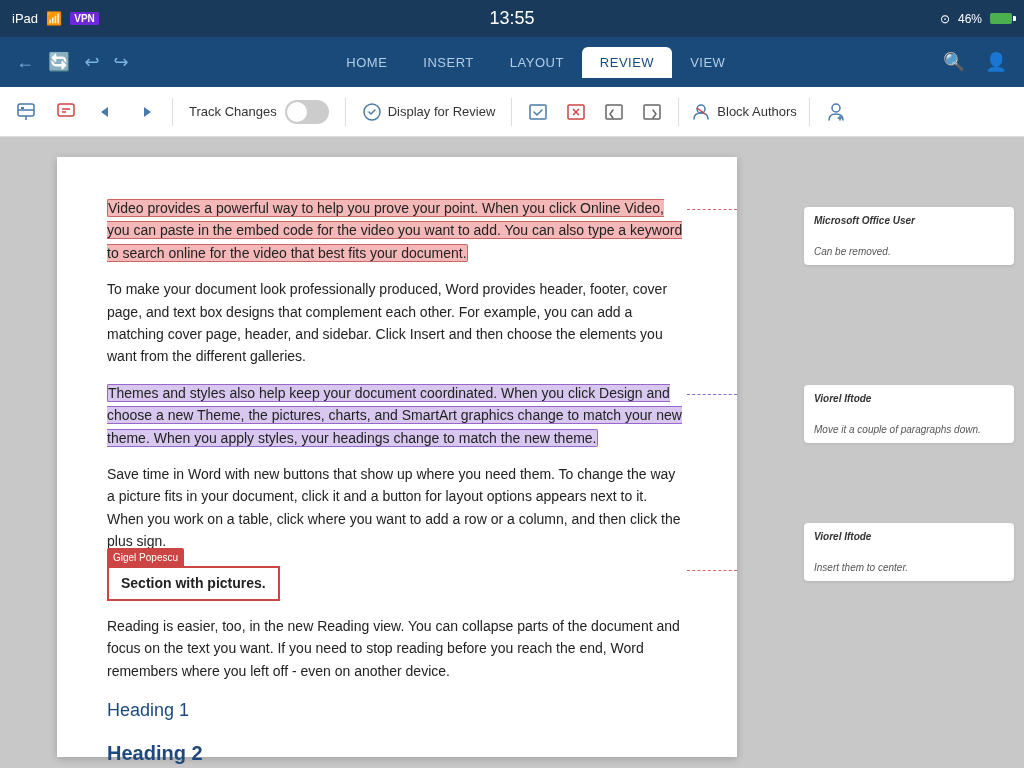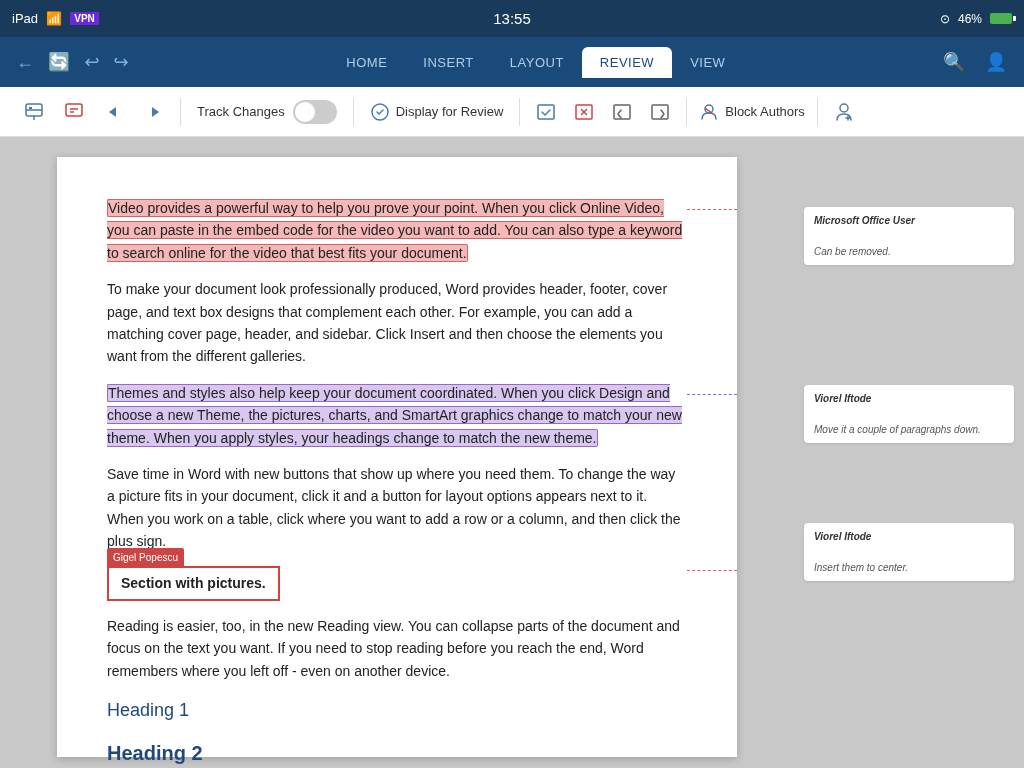--- a/index.html
+++ b/index.html
@@ -10,21 +10,21 @@
       background: #1a3a5c;
       color: white;
       height: 37px;
       display: flex;
       align-items: center;
       justify-content: space-between;
       padding: 0 12px;
       font-size: 13px;
     }
     .status-left { display: flex; align-items: center; gap: 8px; }
-    .status-center { position: absolute; left: 50%; transform: translateX(-50%); font-size: 15px; }
+    .status-center { position: absolute; left: 50%; transform: translateX(-50%); font-size: 18px; }
     .status-right { display: flex; align-items: center; gap: 8px; font-size: 12px; }
     .vpn-badge { background: #6d28d9; border-radius: 1px; padding: 1px 4px; font-size: 10px; font-weight: bold; }
     .battery { background: #4caf50; width: 22px; height: 11px; border-radius: 2px; display: inline-block; position: relative; }
     .battery::after { content: ''; position: absolute; right: -4px; top: 3px; width: 3px; height: 5px; background: white; border-radius: 0 1px 1px 0; }
 
     
     #nav-bar {
       background: #1a4a7a;
       height: 50px;
       display: flex;
@@ -51,21 +51,21 @@
     }
     .nav-icons-right { display: flex; align-items: center; gap: 12px; }
 
     
     #toolbar {
       background: white;
       border-bottom: 1px solid #ddd;
       height: 50px;
       display: flex;
       align-items: center;
-      padding: 0 16px;
+      padding: 0 8px;
       gap: 4px;
     }
     .toolbar-btn {
       display: flex; align-items: center; justify-content: center;
       width: 36px; height: 36px; cursor: pointer; border-radius: 4px;
       font-size: 16px; color: #444;
       border: none; background: transparent;
     }
     .toolbar-divider { width: 1px; height: 28px; background: #ddd; margin: 0 4px; }
     .track-changes-group {

